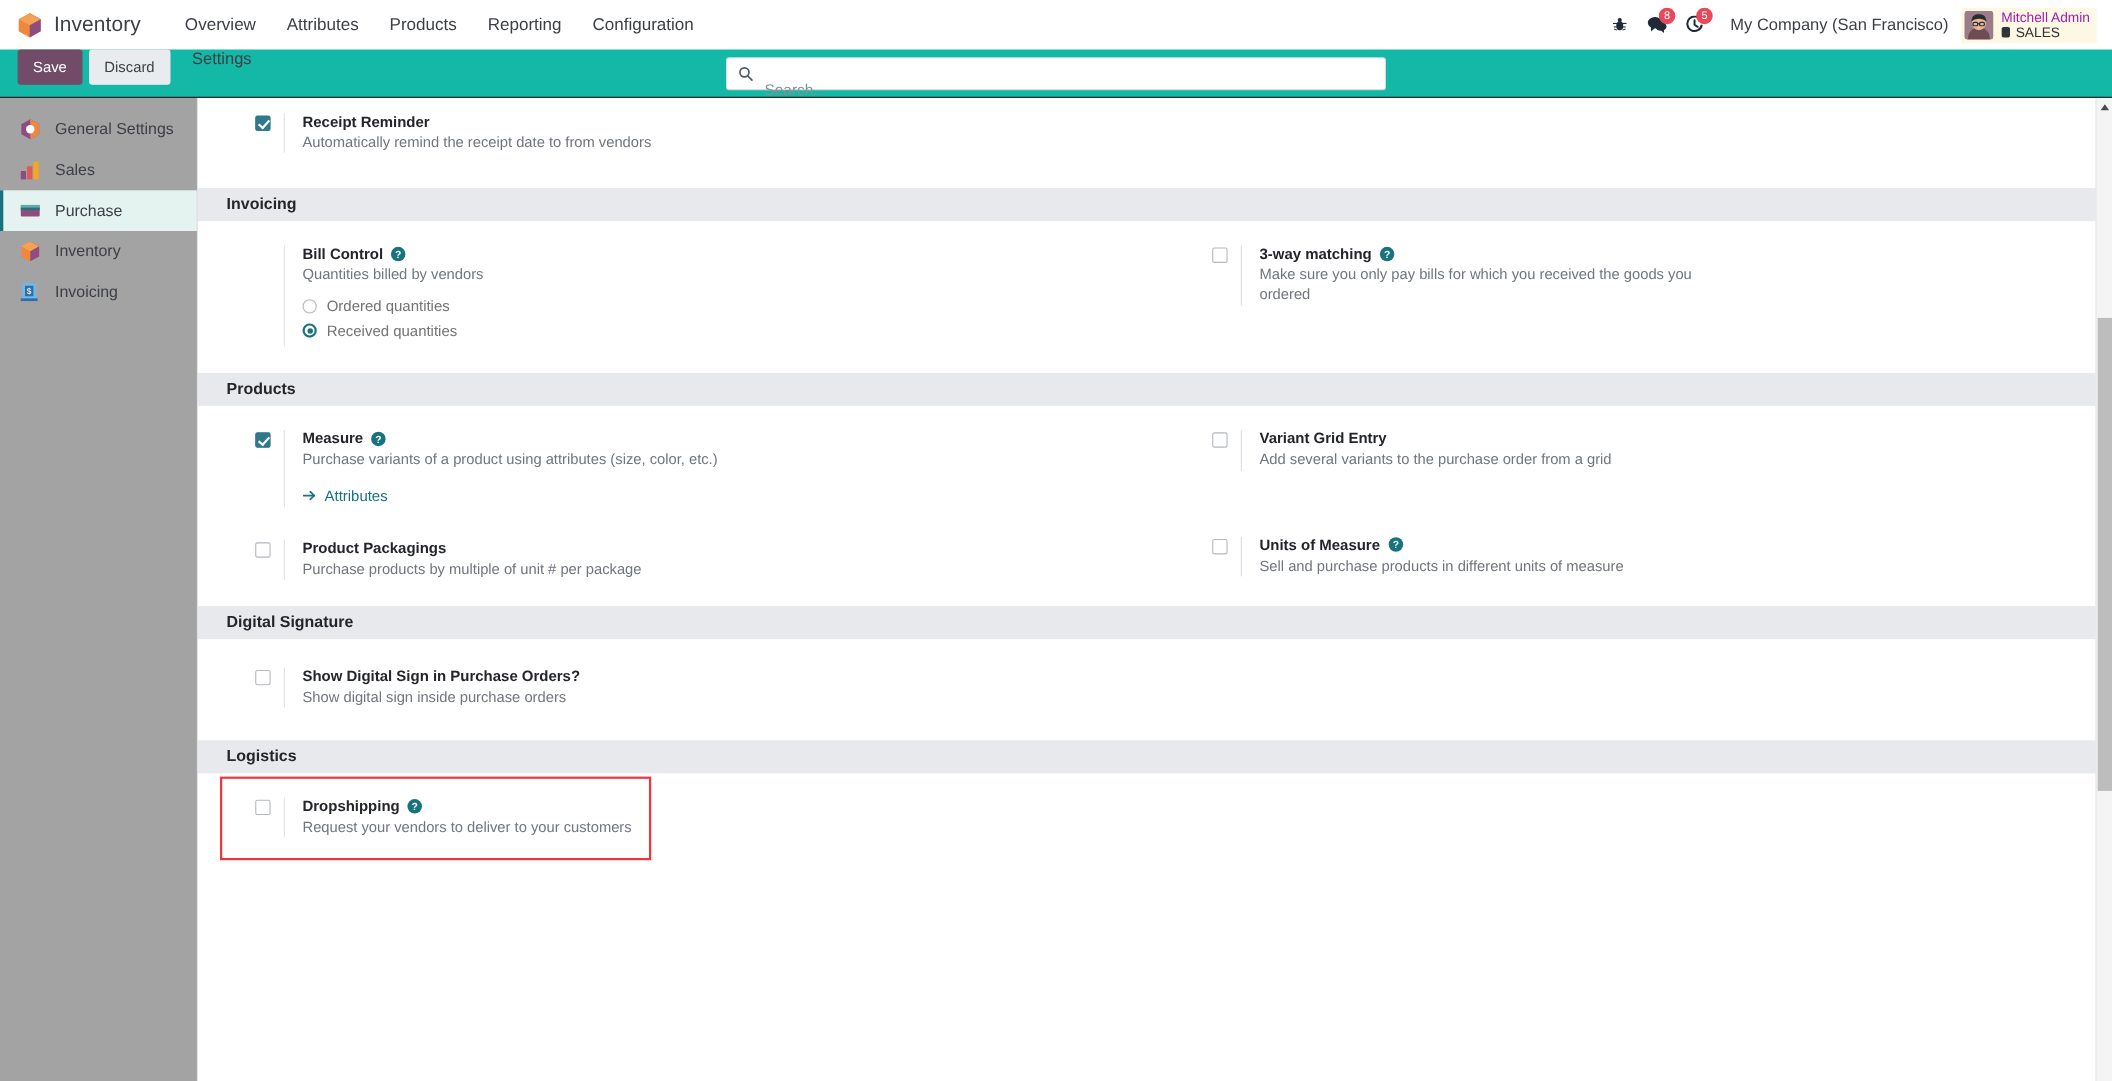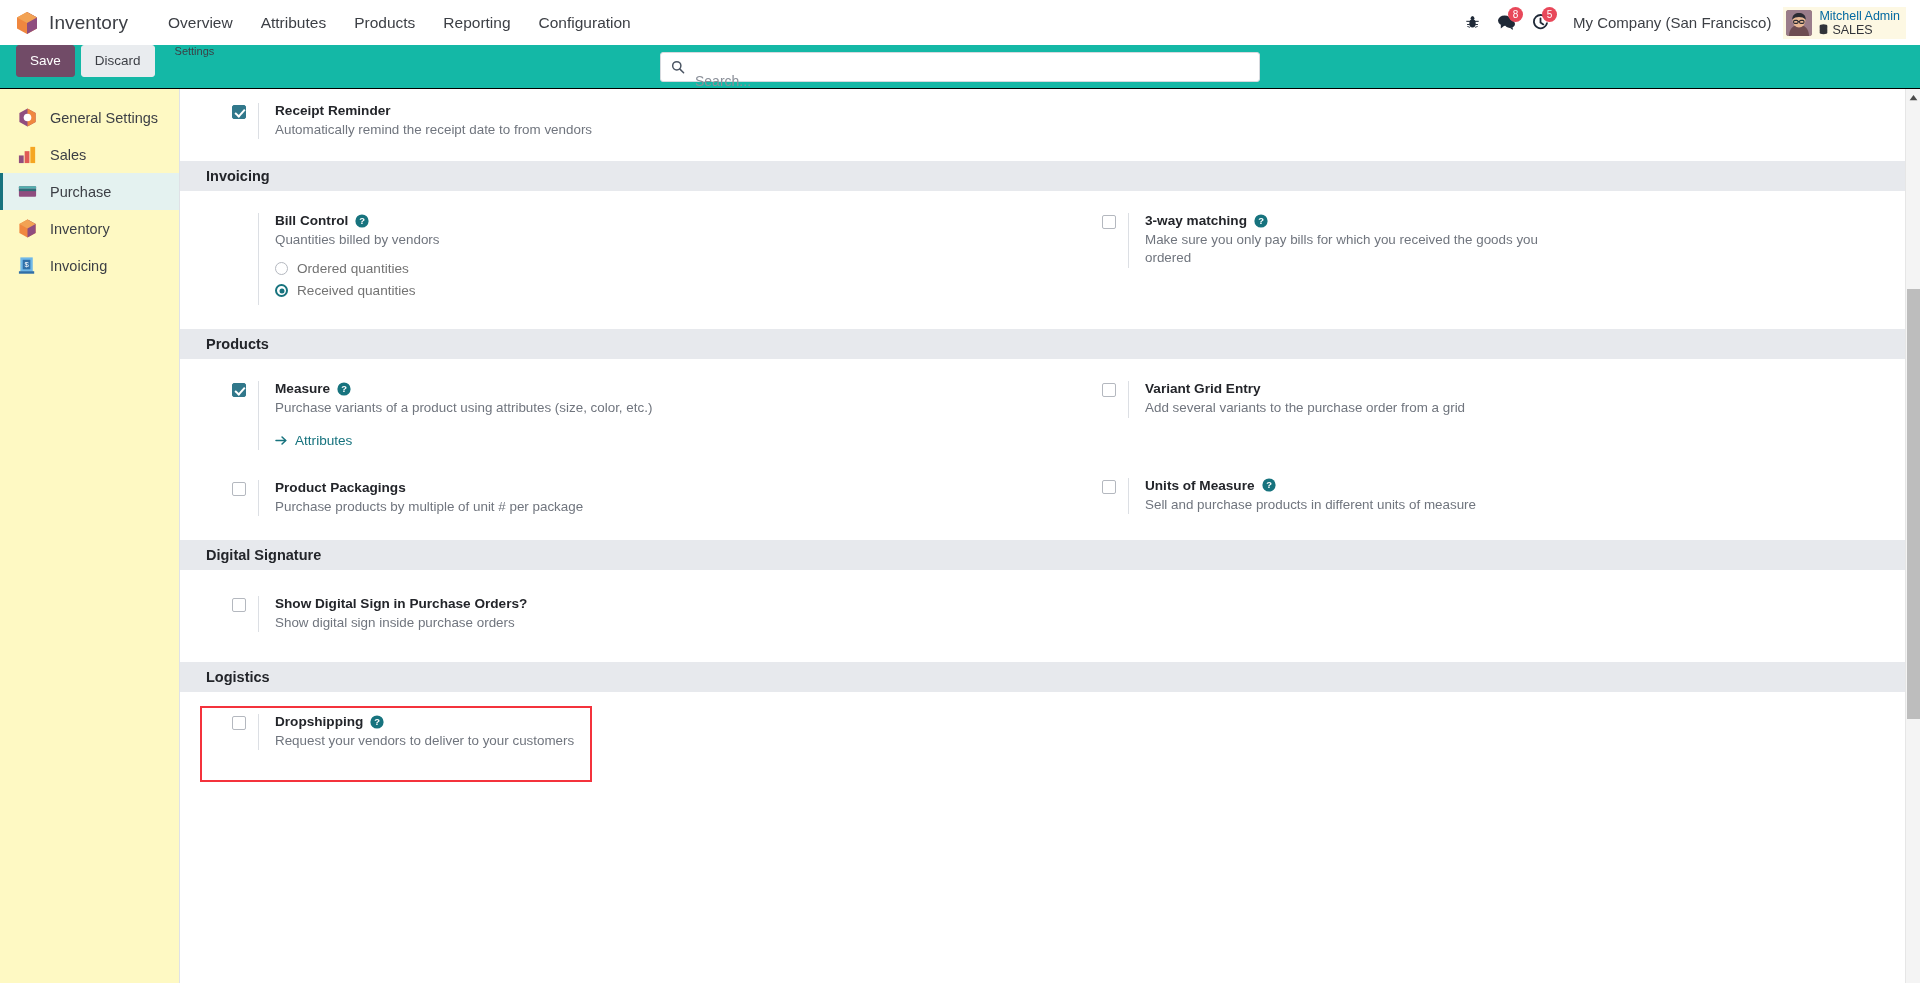--- a/index.html
+++ b/index.html
@@ -56,21 +56,21 @@
   .user-block {
     display: flex; align-items: center; gap: 7px;
     background: #fdf8e3; padding: 2px 6px 2px 3px;
     cursor: pointer;
   }
   .avatar {
     width: 26px; height: 26px; border-radius: 3px;
     overflow: hidden; flex: none; background: #8b6f5a;
   }
   .user-text { display: flex; flex-direction: column; line-height: 1.12; }
-  .user-name { font-size: 12.5px; color: #0369a1; white-space: nowrap; }
+  .user-name { font-size: 12.5px; color: #a21caf; white-space: nowrap; }
   .user-sub {
     font-size: 12.5px; color: #32343a; display: flex;
     align-items: center; gap: 4px; white-space: nowrap;
   }
 
   
   .control-panel {
     height: 44px; background: #14b8a6;
     display: flex; align-items: flex-start;
     padding: 0 16px; position: relative;
@@ -83,21 +83,21 @@
   }
   .btn-save {
     background: #714b67; color: #fff; border-color: #714b67;
     font-weight: 400;
   }
   .btn-discard {
     background: #e9ecef; color: #3c3f45; border-color: #e9ecef;
     margin-left: 6px;
   }
   .breadcrumb-title {
-    font-size: 11px; color: #3c3f45; margin-left: 20px;
+    font-size: 15px; color: #3c3f45; margin-left: 20px;
   }
   .searchbar {
     position: absolute; left: 660px; top: 50%; transform: translateY(-50%);
     width: 600px; height: 30px;
     border: 1px solid #d6d9de; border-radius: 3px;
     background: #fff; display: flex; align-items: center;
     padding: 0 10px; gap: 8px;
   }
   .searchbar .sicon { flex: none; display: flex; }
   .search-input {
@@ -110,21 +110,21 @@
 
   
   .page-body {
     display: flex; height: calc(983px - 45px - 44px);
     position: relative;
   }
 
   
   .settings-sidebar {
     width: 180px; flex: none;
-    background: #fef9c3;
+    background: #a3a3a3;
     border-right: 1px solid #dfe2e7;
     padding-top: 10px;
   }
   .side-item {
     display: flex; align-items: center; gap: 12px;
     padding: 8px 10px 8px 14px;
     font-size: 14.5px; color: #3c3f45;
     cursor: pointer; border-left: 3px solid transparent;
   }
   .side-item.active {
@@ -389,21 +389,21 @@
           <rect x="2" y="17" width="16" height="2.6" fill="#2f6fa8"></rect>
         </svg>
       </span>
       <span>Invoicing</span>
     </div>
   </div>
 
   <div class="settings-main">
     <div class="settings-inner">
 
-      <div class="section-body" style="padding-top:14px; padding-bottom:22px;">
+      <div class="section-body" style="padding-top:14px; padding-bottom:32px;">
         <div class="setting-col">
           <div class="setting-row">
             <div class="cb-cell">
               <span class="checkbox checked"></span>
             </div>
             <div class="setting-text">
               <div class="setting-label">
                 <span>Receipt Reminder</span>
               </div>
               <div class="setting-desc">Automatically remind the receipt date to from vendors</div>

